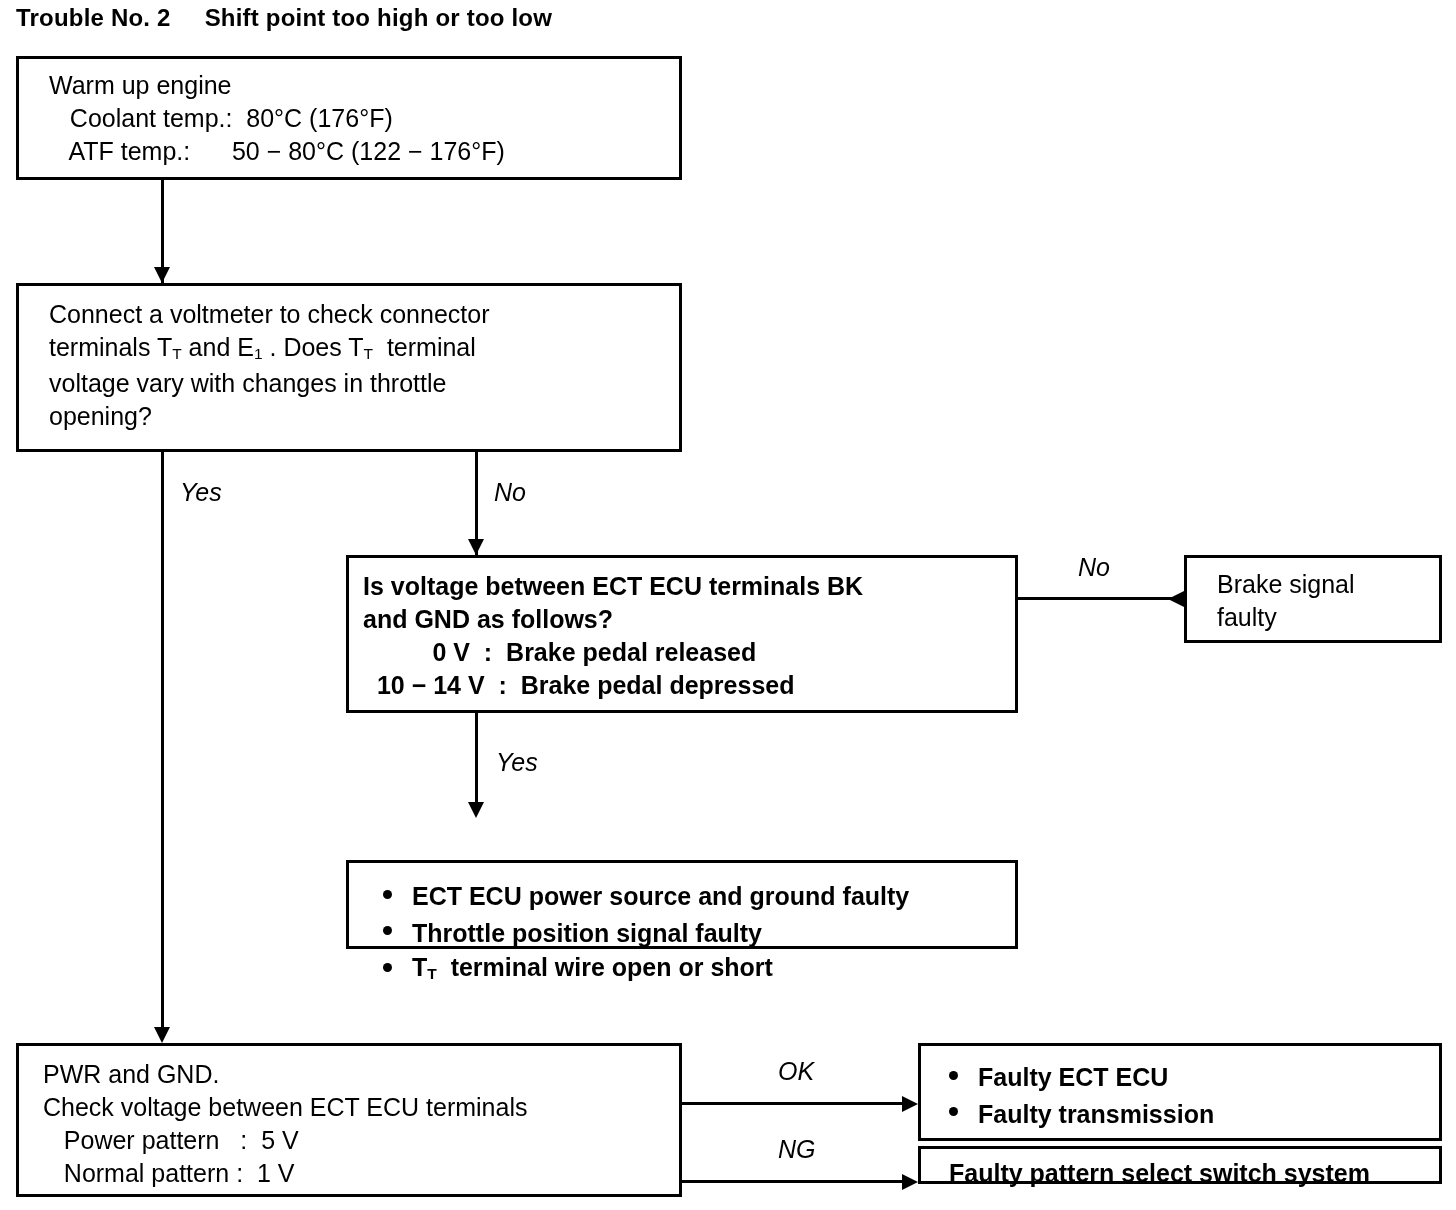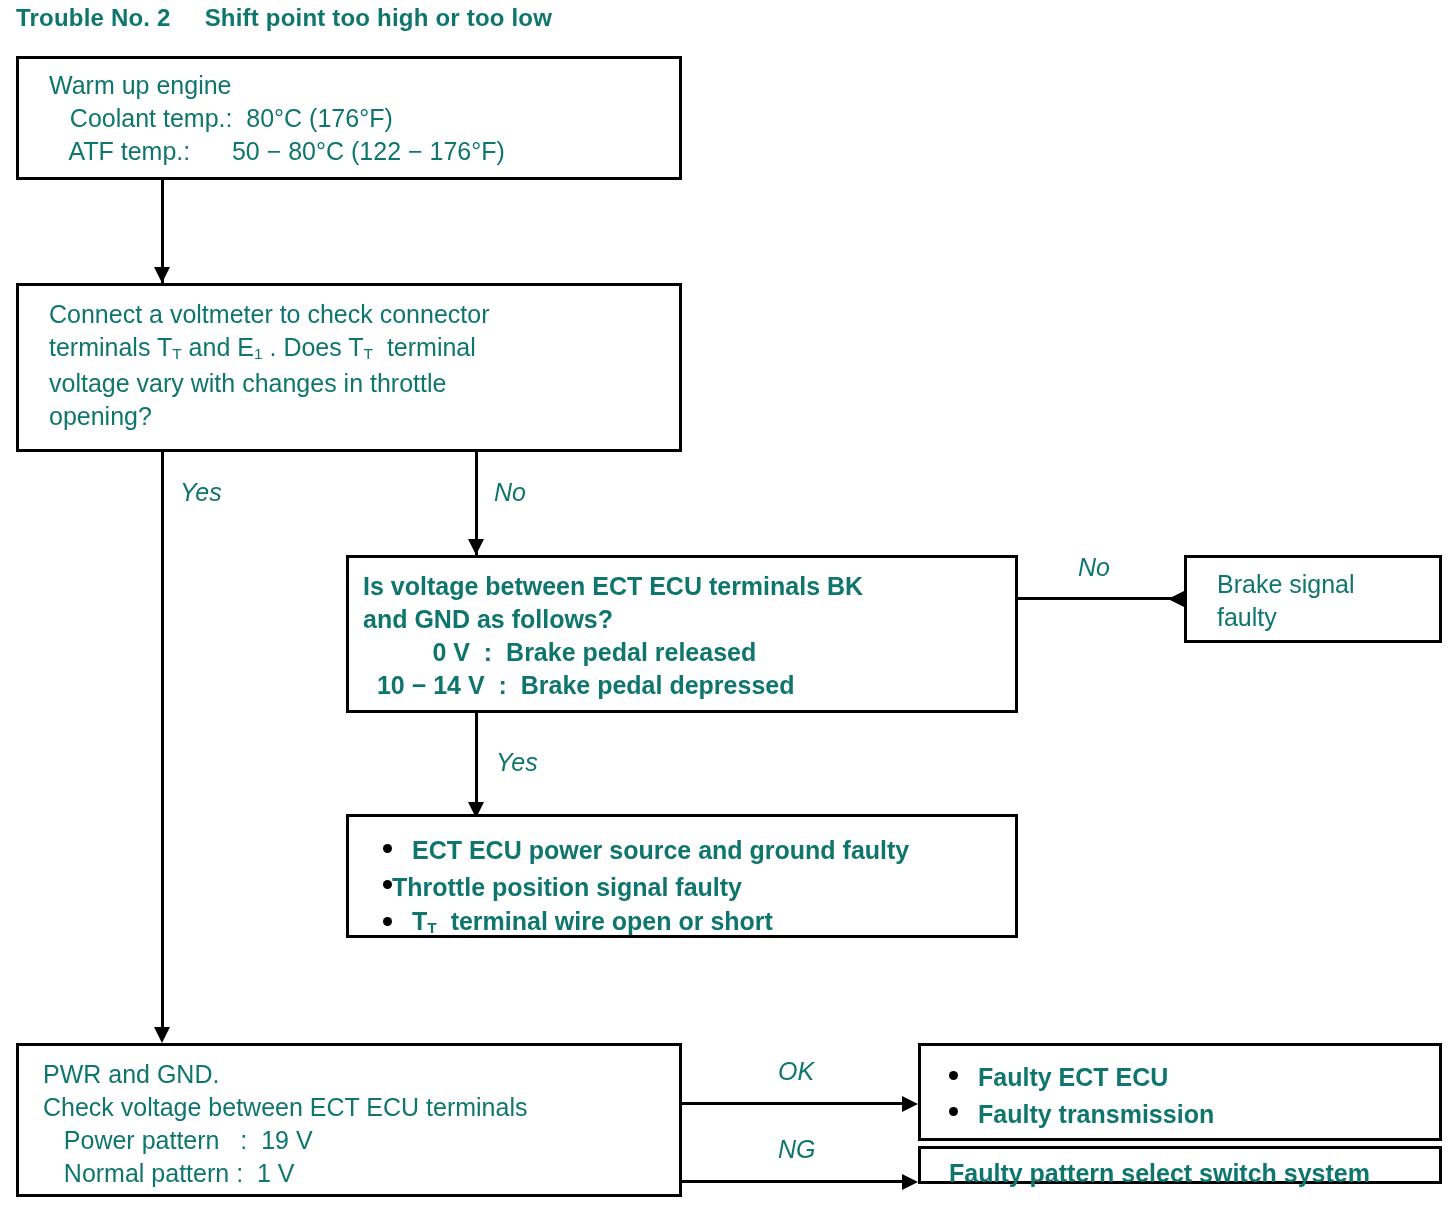--- a/index.html
+++ b/index.html
@@ -6,21 +6,21 @@
     margin: 0;
     padding: 0;
     background: #ffffff;
   }
   #page {
     position: relative;
     width: 1456px;
     height: 1210px;
     background: #ffffff;
     font-family: "Liberation Sans", sans-serif;
-    color: #0f766e;
+    color: #000000;
     overflow: hidden;
   }
   
   .title {
     position: absolute;
     left: 16px;
     top: 4px;
     font-size: 24px;
     font-weight: bold;
     letter-spacing: 0.2px;
@@ -167,33 +167,33 @@
     <div class="inner" style="padding:10px 0 0 30px;">
       <div class="line">Brake signal</div>
       <div class="line">faulty</div>
     </div>
   </div>
 
   <div class="vline" style="left:475px; top:713px; height:95px;"></div>
   <div class="arrow-down" style="left:468px; top:802px;"></div>
   <div class="edge-label" style="left:496px; top:748px;">Yes</div>
 
-  <div class="box" style="left:346px; top:814px; width:672px; height:124px;">
+  <div class="box" style="left:346px; top:860px; width:672px; height:89px;">
     <div class="inner" style="padding:14px 0 0 34px;">
       <div class="bullet-row b-bold"><span class="dot"></span><span class="btxt" style="margin-left:20px;">ECT ECU power source and ground faulty</span></div>
-      <div class="bullet-row b-bold"><span class="dot"></span><span class="btxt" style="">Throttle position signal faulty</span></div>
+      <div class="bullet-row b-bold"><span class="dot"></span><span class="btxt" style="margin-left:20px;">Throttle position signal faulty</span></div>
       <div class="bullet-row b-bold"><span class="dot"></span><span class="btxt" style="margin-left:20px;"><span>T</span><sub>T</sub><span>  terminal wire open or short</span></span></div>
     </div>
   </div>
 
   <div class="box" style="left:16px; top:1043px; width:666px; height:154px;">
     <div class="inner" style="padding:12px 0 0 24px;">
       <div class="line">PWR and GND.</div>
       <div class="line">Check voltage between ECT ECU terminals</div>
-      <div class="line">   Power pattern   :  19 V</div>
+      <div class="line">   Power pattern   :  5 V</div>
       <div class="line">   Normal pattern :  1 V</div>
     </div>
   </div>
 
   <div class="hline" style="left:682px; top:1102px; width:222px;"></div>
   <div class="arrow-right" style="left:902px; top:1096px;"></div>
   <div class="edge-label" style="left:778px; top:1057px;">OK</div>
 
   <div class="hline" style="left:682px; top:1180px; width:222px;"></div>
   <div class="arrow-right" style="left:902px; top:1174px;"></div>

